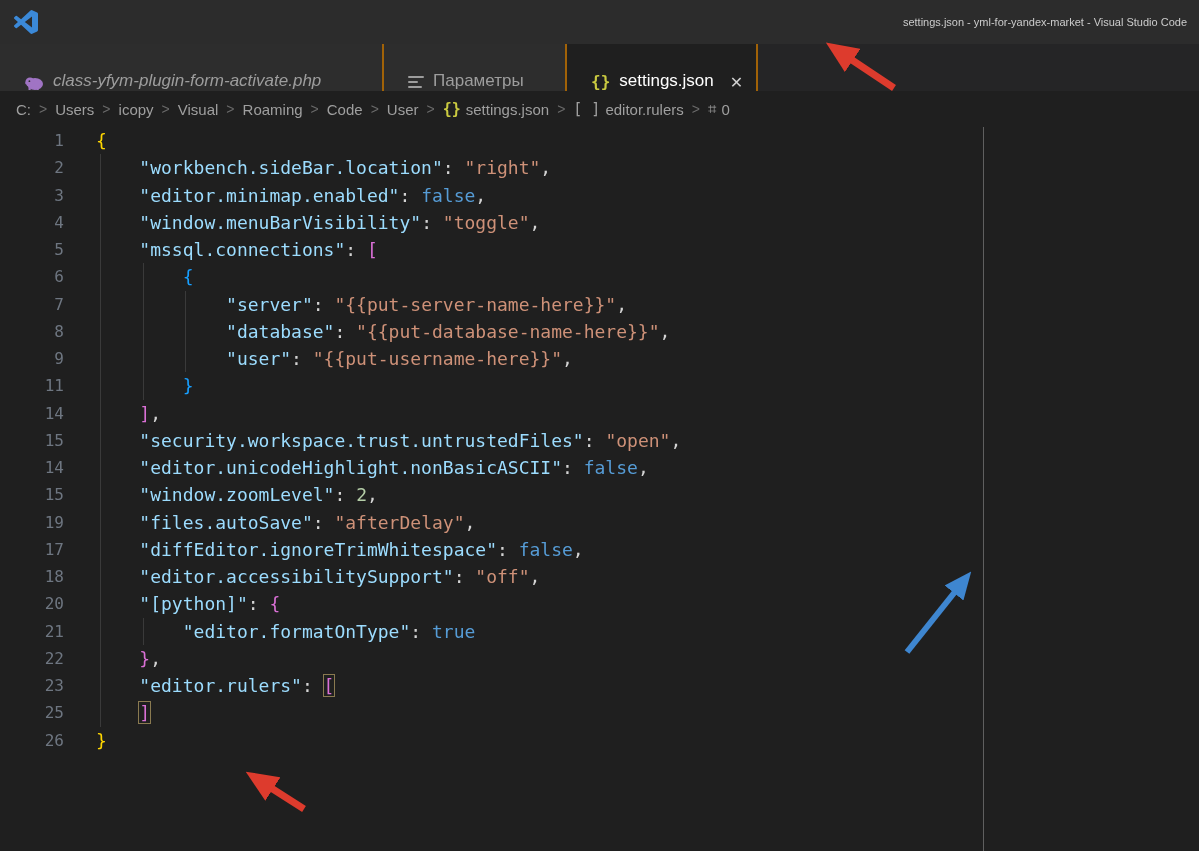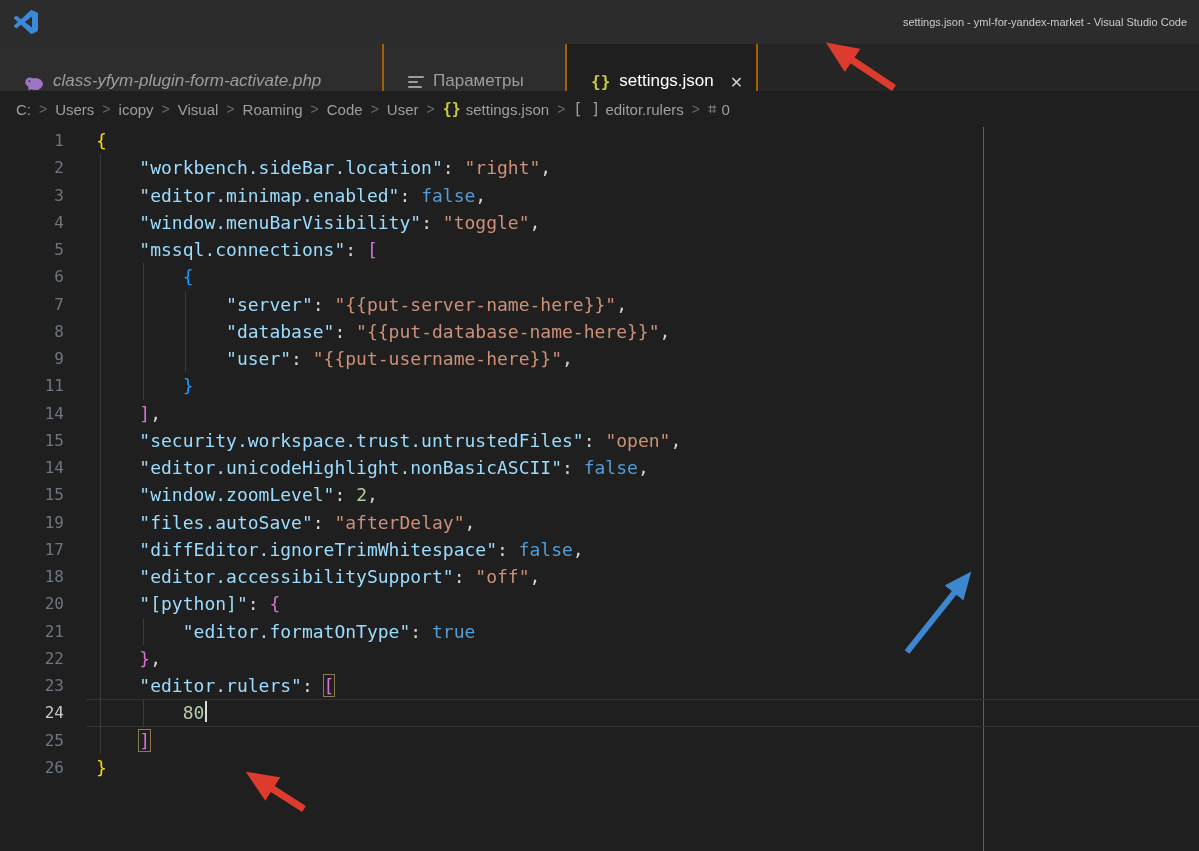--- a/index.html
+++ b/index.html
@@ -262,27 +262,20 @@
       <div class="line">
         <div class="ln">22</div>
         <div class="guide" style="left: 100px;"></div>
         <pre class="code"><span class="tok-pln">    </span><span class="tok-b2">}</span><span class="tok-pun">,</span></pre>
       </div>
       <div class="line">
         <div class="ln">23</div>
         <div class="guide" style="left: 100px;"></div>
         <pre class="code"><span class="tok-pln">    </span><span class="tok-key">"editor.rulers"</span><span class="tok-pun">: </span><span class="tok-b2m">[</span></pre>
       </div>
-      <div class="line current">
-        <div class="cur-hl"></div>
-        <div class="ln">24</div>
-        <div class="guide" style="left: 100px;"></div>
-        <div class="guide" style="left: 142.5px;"></div>
-        <pre class="code"><span class="tok-pln">        </span><span class="tok-num">80</span><span class="cursor"></span></pre>
-      </div>
       <div class="line">
         <div class="ln">25</div>
         <div class="guide" style="left: 100px;"></div>
         <pre class="code"><span class="tok-pln">    </span><span class="tok-b2m">]</span></pre>
       </div>
       <div class="line">
         <div class="ln">26</div>
         <pre class="code"><span class="tok-b1">}</span></pre>
       </div>
     </div>

